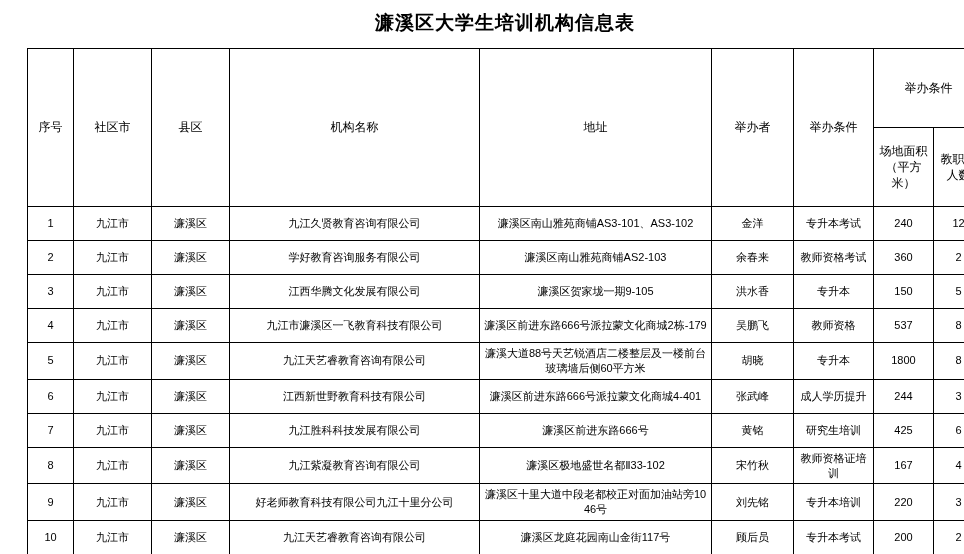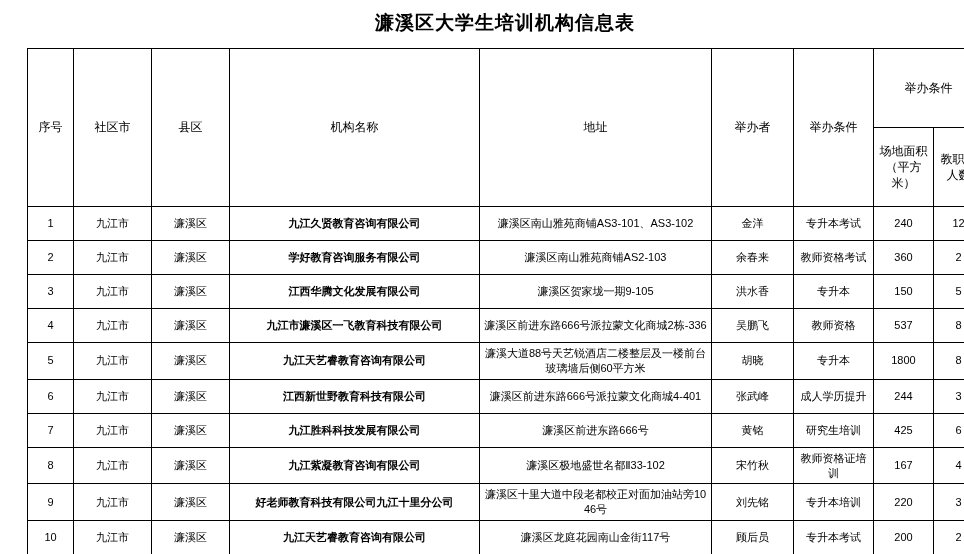--- a/index.html
+++ b/index.html
@@ -64,21 +64,20 @@
   .sub-head {
     font-size: 12px;
     height: 44px;
   }
   .cond-head {
     font-size: 12px;
     height: 28px;
   }
   td.org-name {
     font-size: 11.5px;
-    font-weight: bold;
   }
   td.addr {
     font-size: 11.5px;
   }
   tbody tr {
     height: 34px;
   }
   .num {
     font-family: "Liberation Sans", sans-serif;
   }
@@ -150,21 +149,21 @@
         <td>洪水香</td>
         <td>专升本</td>
         <td class="num">150</td>
         <td class="num">5</td>
       </tr>
       <tr>
         <td class="num">4</td>
         <td>九江市</td>
         <td>濂溪区</td>
         <td class="org-name">九江市濂溪区一飞教育科技有限公司</td>
-        <td class="addr">濂溪区前进东路666号派拉蒙文化商城2栋-336</td>
+        <td class="addr">濂溪区前进东路666号派拉蒙文化商城2栋-179</td>
         <td>吴鹏飞</td>
         <td>教师资格</td>
         <td class="num">537</td>
         <td class="num">8</td>
       </tr>
       <tr>
         <td class="num">5</td>
         <td>九江市</td>
         <td>濂溪区</td>
         <td class="org-name">九江天艺睿教育咨询有限公司</td>

